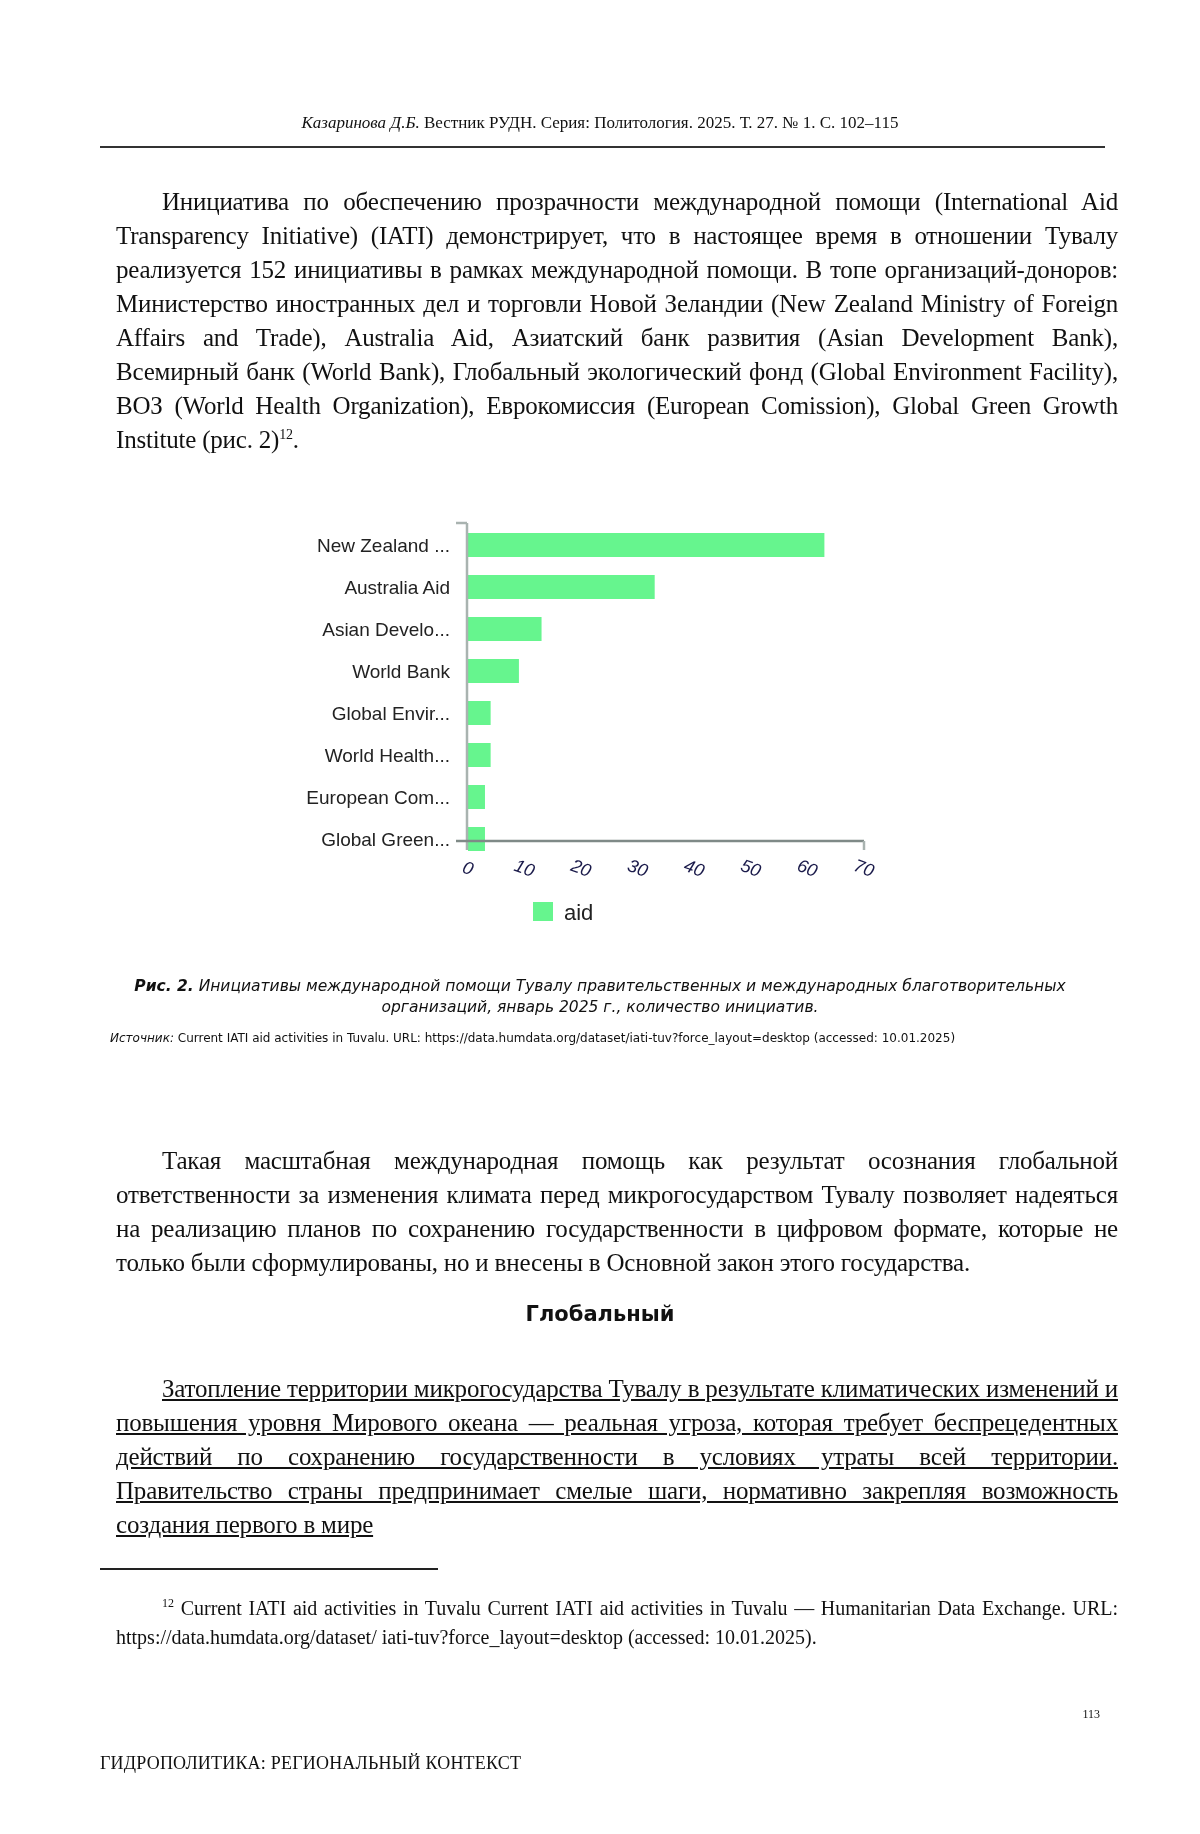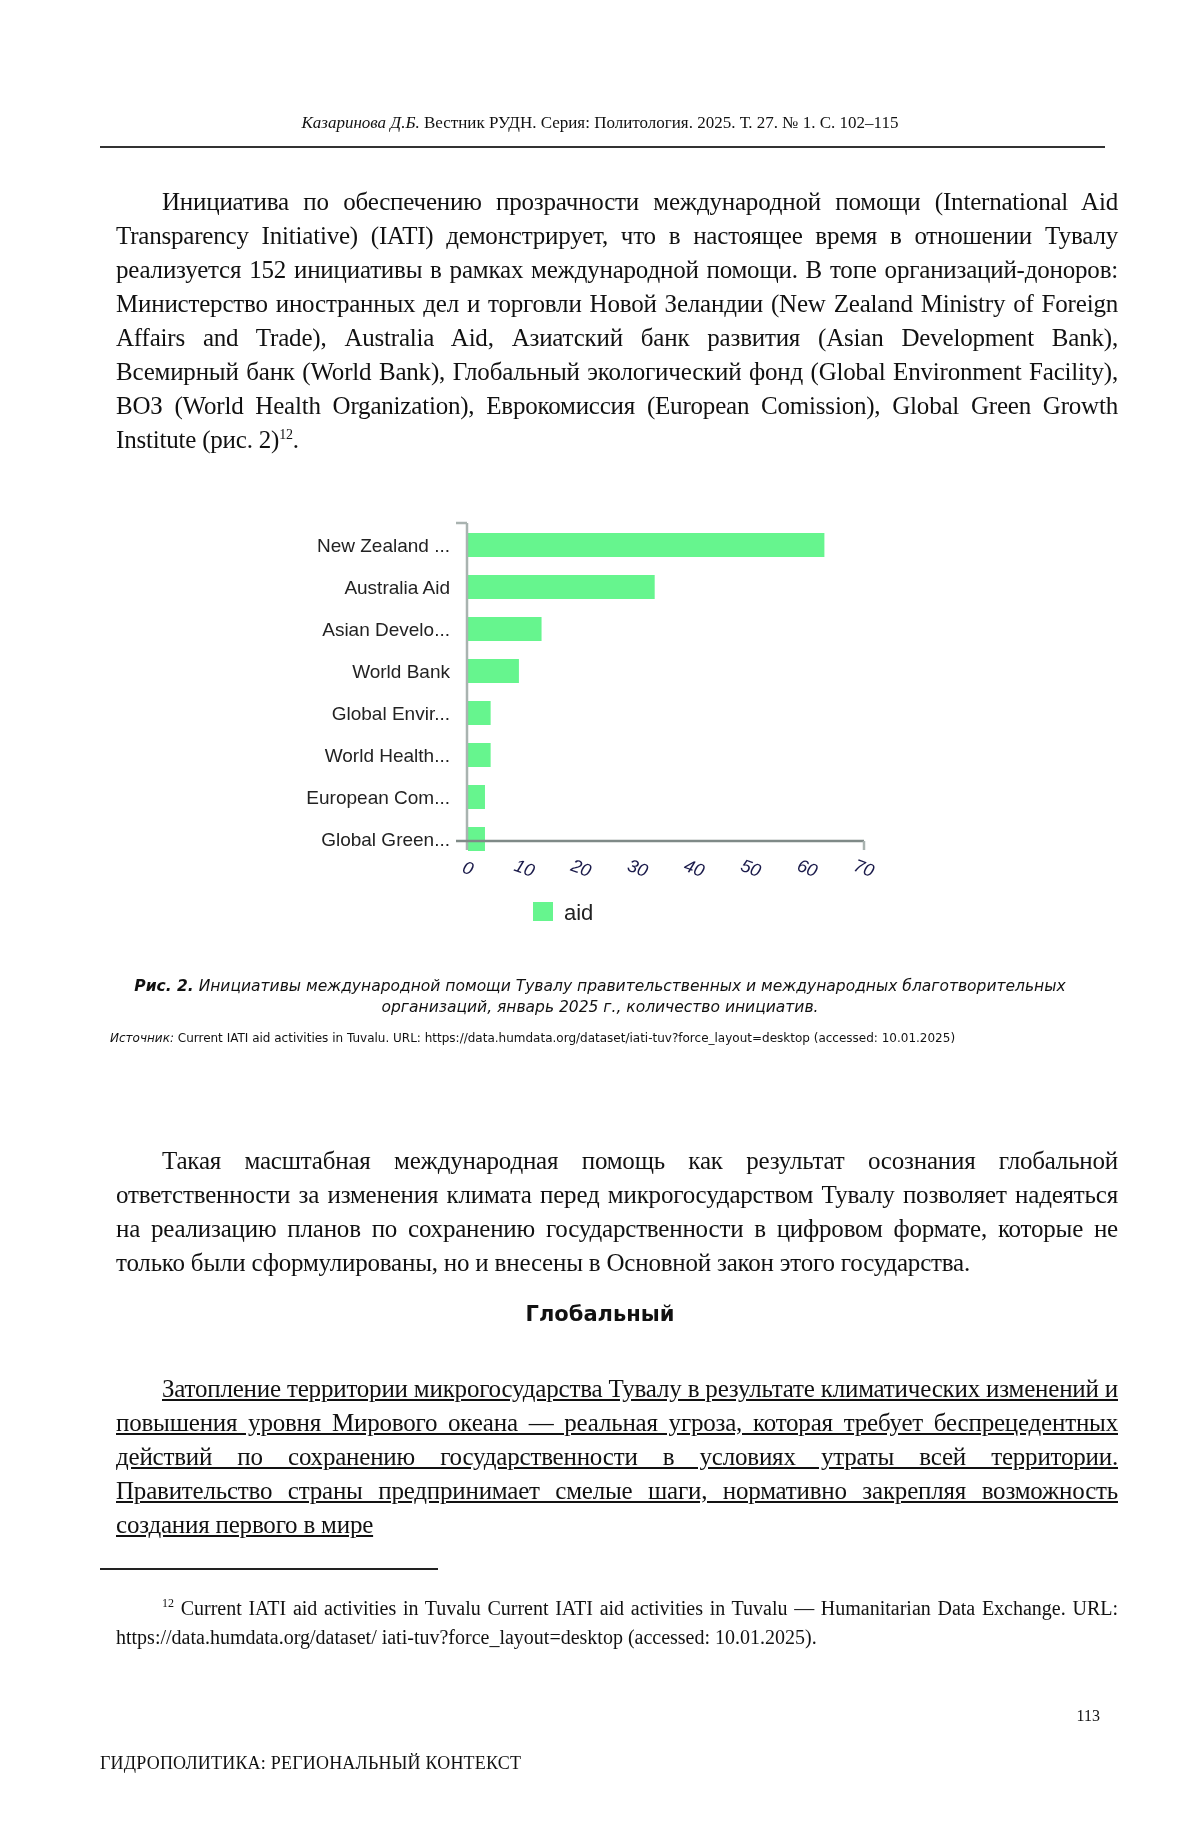--- a/index.html
+++ b/index.html
@@ -50,21 +50,21 @@
   .source i { font-style: italic; }
 
   .fn-rule { position: absolute; left: 100px; top: 1568px; width: 338px; height: 2px; background: #222; }
   .footnote {
     position: absolute; left: 100px; top: 1578px; width: 1002px;
     font-size: 20px; line-height: 29px; text-align: justify; text-indent: 46px; margin: 16px;
   }
   .footnote sup { font-size: 12px; line-height: 0; }
 
   .footer-left { position: absolute; left: 100px; top: 1753px; font-size: 18px; letter-spacing: 0.2px; }
-  .footer-right { position: absolute; right: 100px; top: 1707px; font-size: 16px; }
+  .footer-right { position: absolute; right: 100px; top: 1707px; font-size: 12px; }
 </style>
 </head>
 <body>
 
 <div class="running-head serif">
   <i>Казаринова Д.Б.</i><span> Вестник РУДН. Серия: Политология. 2025. Т. 27. № 1. С. 102–115</span>
 </div>
 <div class="head-rule"></div>
 
 <p id="para1" class="para serif"><span>Инициатива по обеспечению прозрачности международной помощи (International Aid Transparency Initiative) (IATI) демонстрирует, что в настоящее время в отношении Тувалу реализуется 152 инициативы в рамках международной помощи. В топе организаций-доноров: Министерство иностранных дел и торговли Новой Зеландии (New Zealand Ministry of Foreign Affairs and Trade), Australia Aid, Азиатский банк развития (Asian Development Bank), Всемирный банк (World Bank), Глобальный экологический фонд (Global Environment Facility), ВОЗ (World Health Organization), Еврокомиссия (European Comission), Global Green Growth Institute (рис. 2)</span><sup>12</sup><span>.</span></p>

